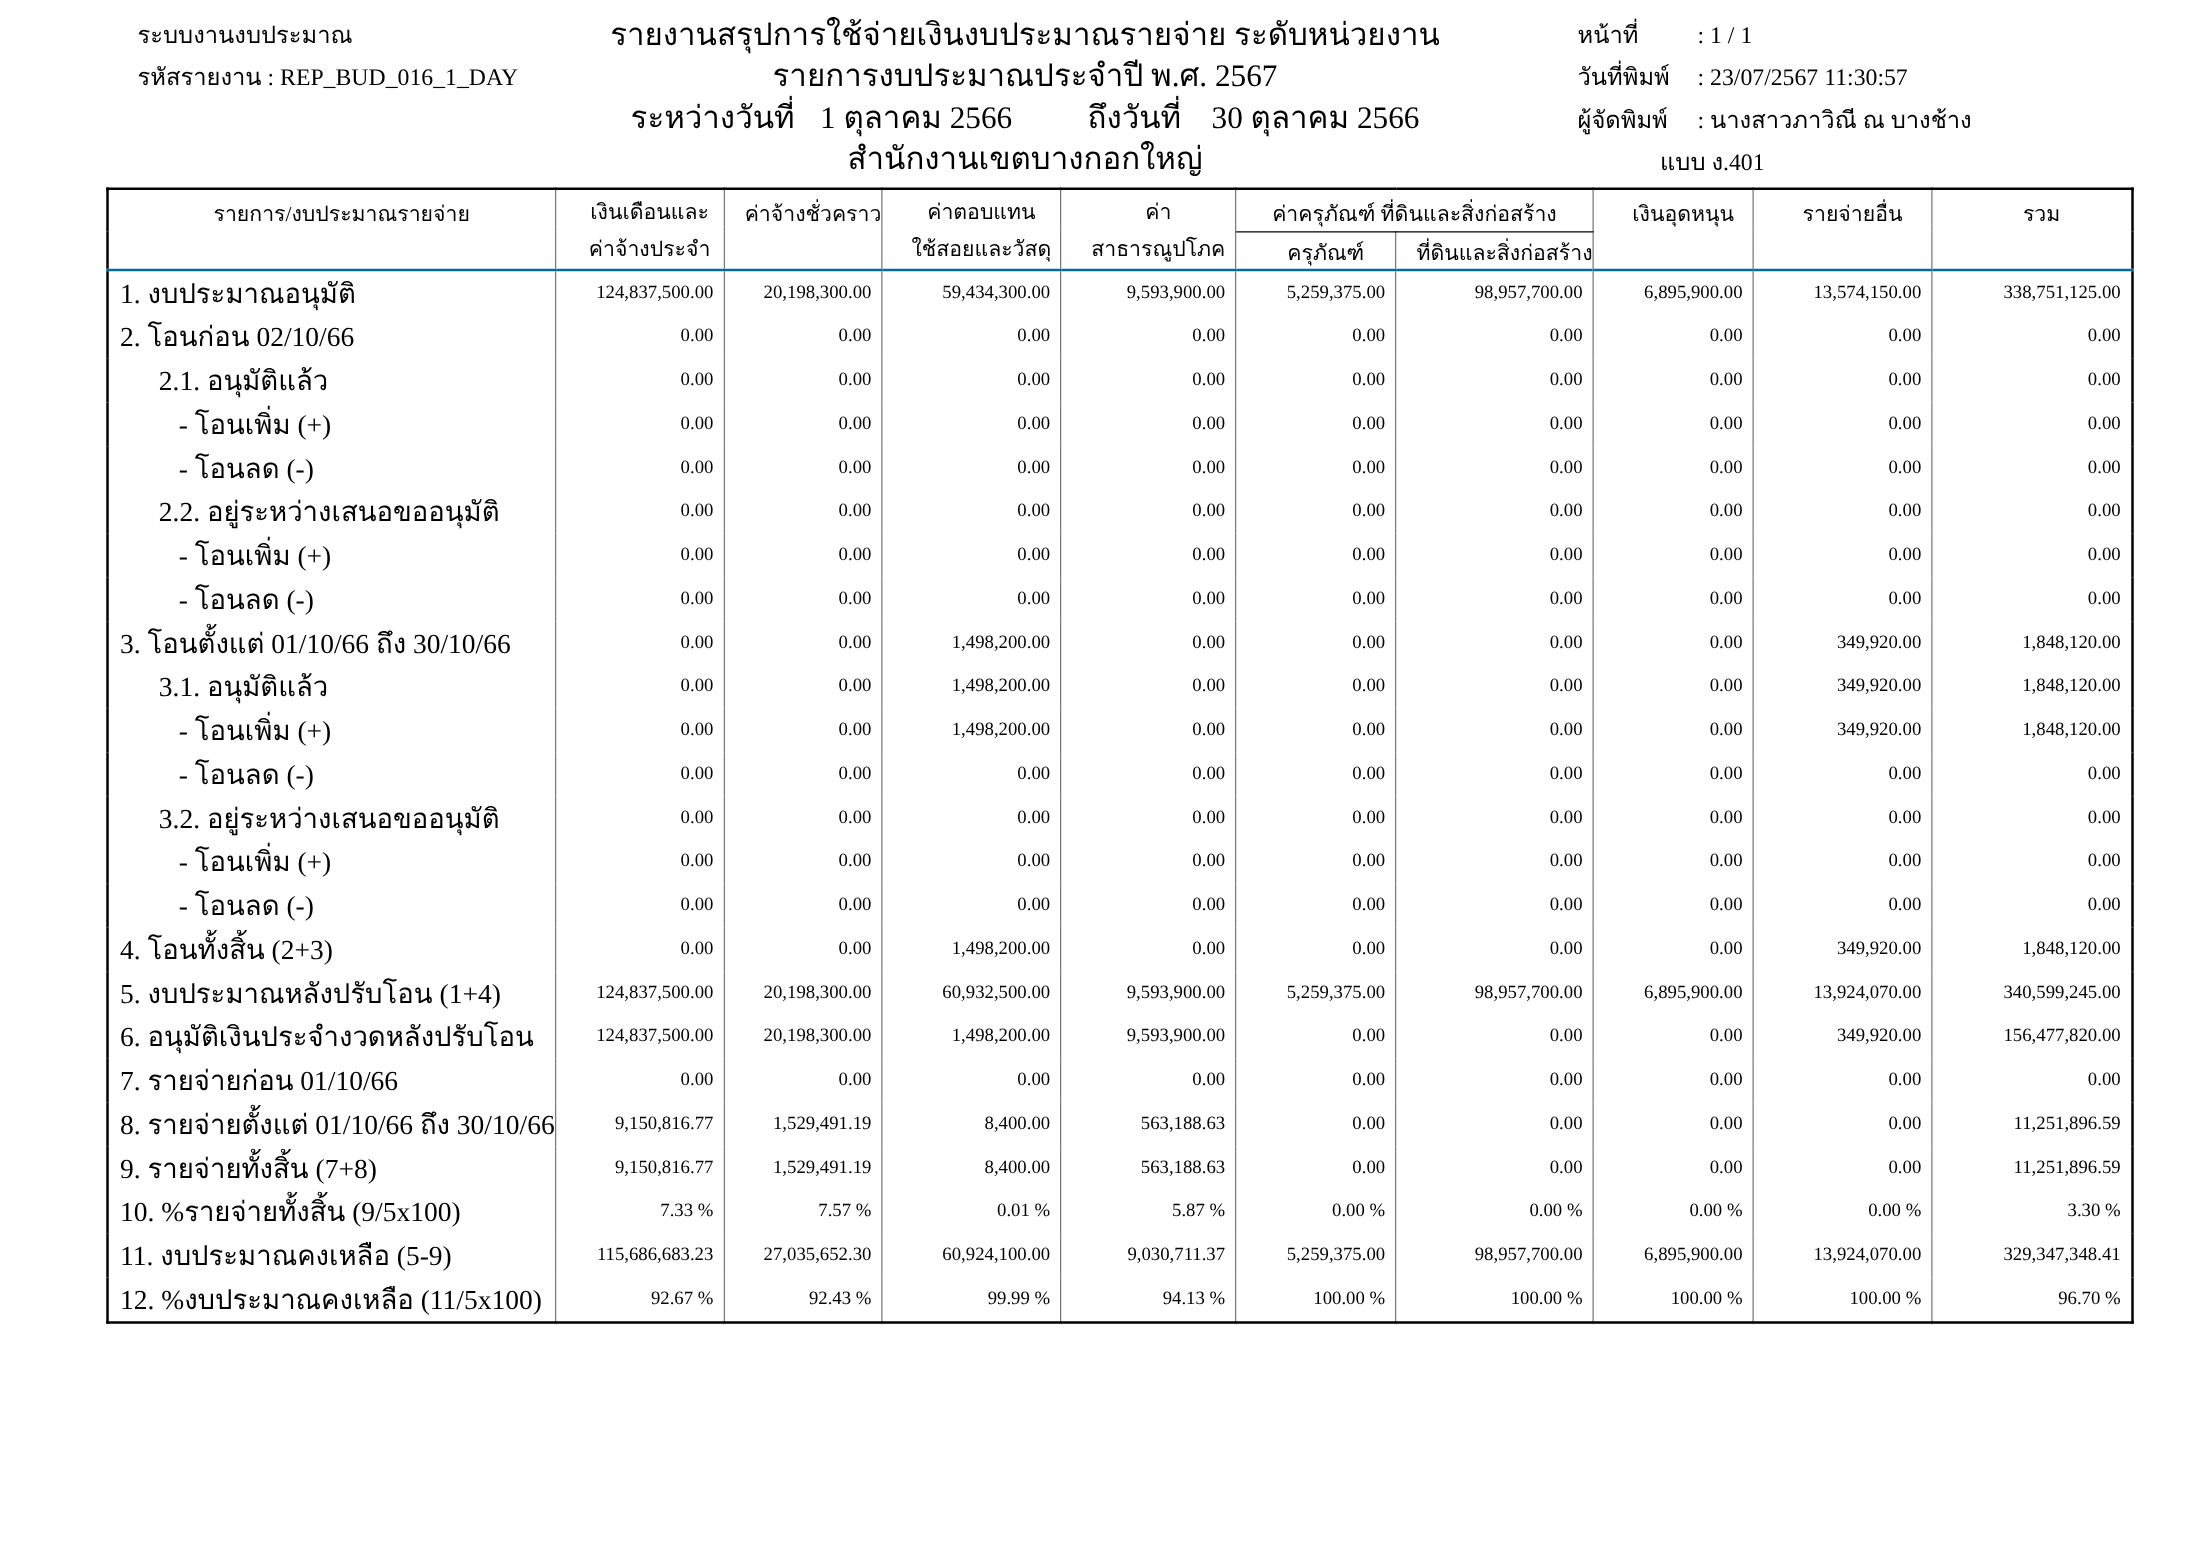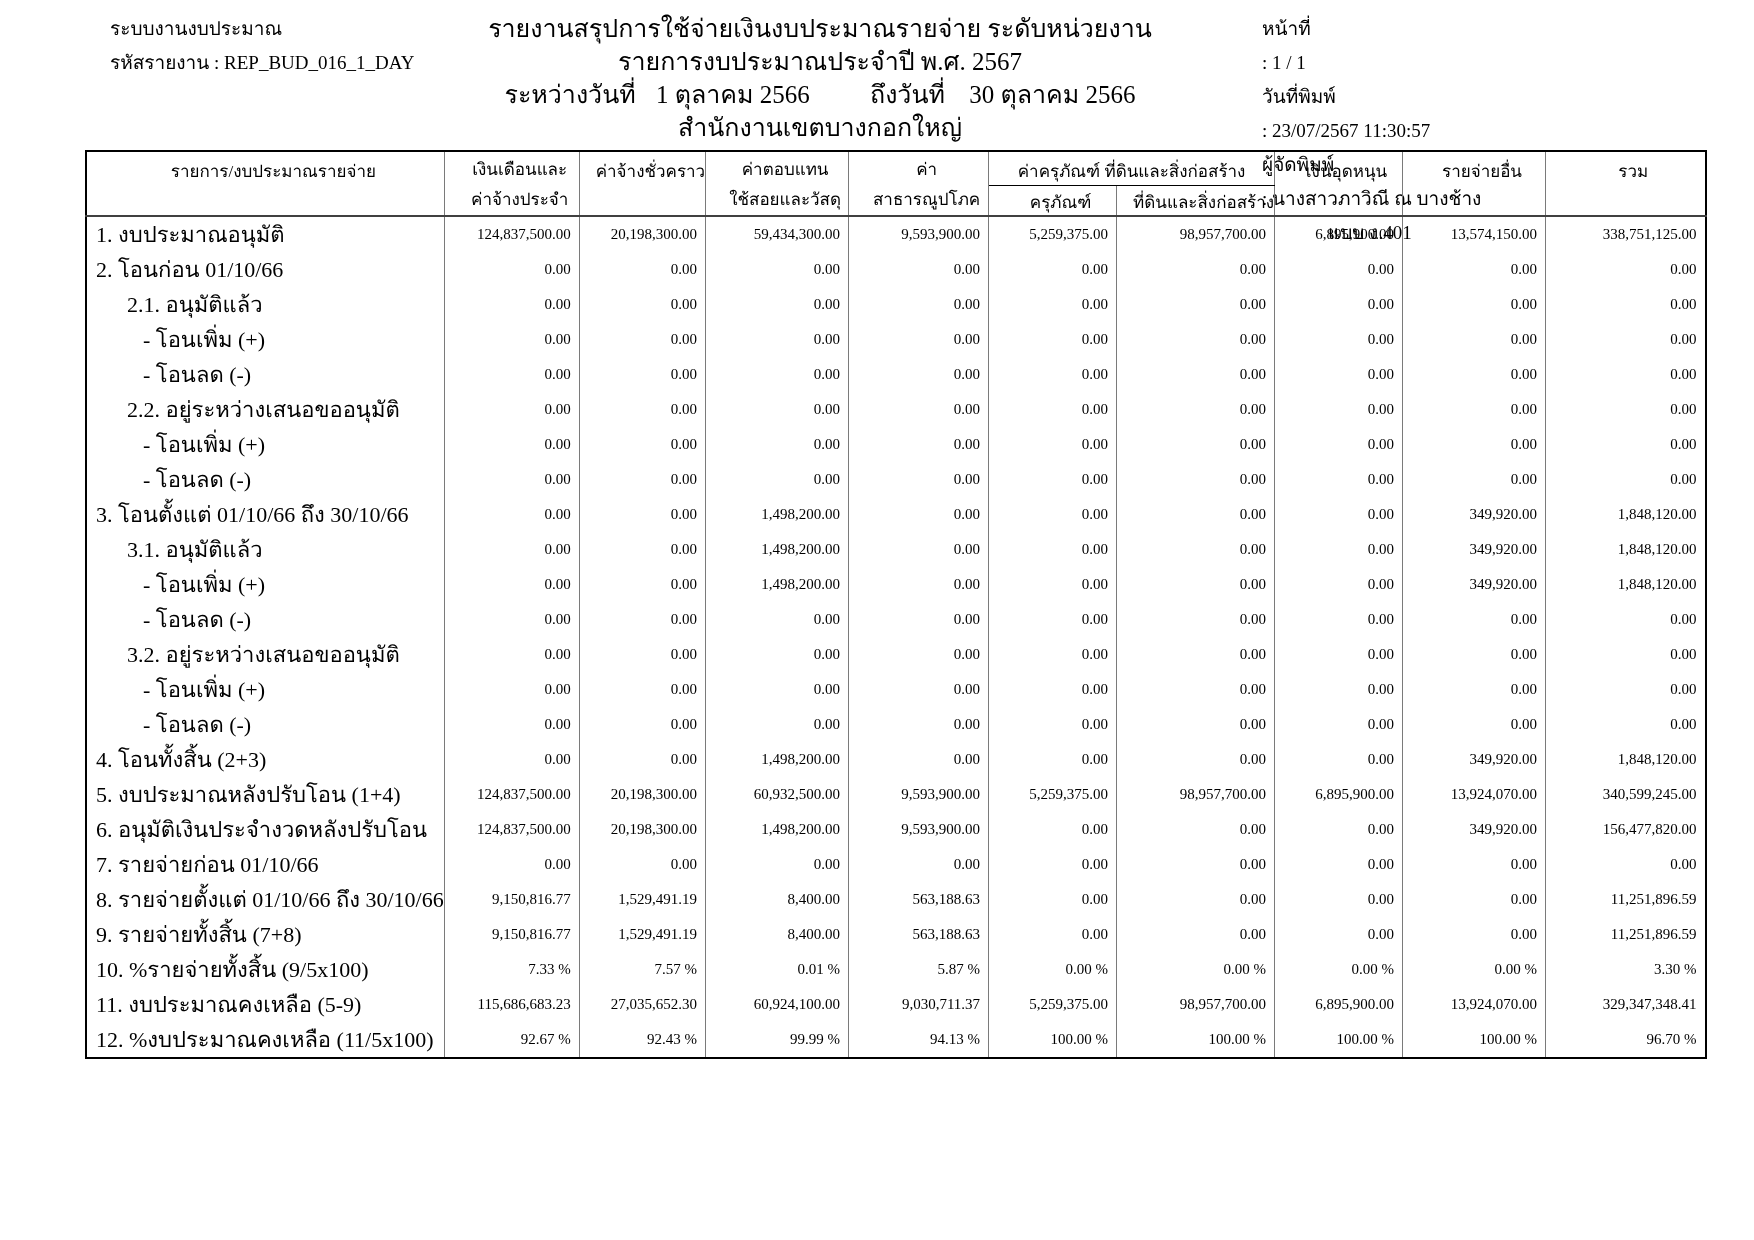--- a/index.html
+++ b/index.html
@@ -7,40 +7,40 @@
   body {
     width:1754px; height:1240px; position:relative;
     color:#000; font-family:"Liberation Serif","DejaVu Serif",serif;
   }
   .hdr-left { position:absolute; left:110px; top:12px; font-size:19px; line-height:34px; white-space:nowrap; }
   .hdr-center { position:absolute; left:0; top:12px; width:1640px; text-align:center; font-size:25px; line-height:33px; }
   .hdr-center .range span { display:inline-block; }
   .hdr-center .range .gap-s { margin:0 14px; }
   .hdr-center .range .gap-l { margin-left:40px; margin-right:18px; }
   .hdr-right { position:absolute; left:1262px; top:12px; font-size:19px; line-height:34px; white-space:nowrap; }
-  .hdr-right .line { display:flex;flex-direction:column; }
+  .hdr-right .line { display:flex; }
   .hdr-right .lbl { width:96px; }
   .hdr-right .form-code { padding-left:66px; }
 
   table.report {
     position:absolute; left:85px; top:150px;
     border-collapse:collapse; table-layout:fixed;
     border:2px solid #000; font-size:15px;
   }
   .report th, .report td { border-left:1px solid #7a7a7a; border-right:1px solid #7a7a7a; }
   .report th {
     font-weight:normal; font-size:17px; text-align:center;
     vertical-align:top; padding-top:5px; white-space:nowrap; overflow:hidden;
   }
   .report thead tr.group-row th { height:34px; }
   .report thead tr.sub-row th { height:31px; padding-top:2px; }
   .report th.two-line { line-height:30px; padding-top:3px; }
   .report th.col-group { border-bottom:1px solid #000; height:34px; }
   .report thead { border-bottom:2px solid #000; }
-  .report thead tr.sub-row th, .report th[rowspan] { border-bottom:2px solid #404040;padding-left:16px; }
+  .report thead tr.sub-row th, .report th[rowspan] { border-bottom:2px solid #0369a1;padding-left:16px; }
   .report td { height:32.9px; vertical-align:middle; overflow:hidden; white-space:nowrap; }
   .report td.num { text-align:right; padding-right:8px; font-size:15px; }
   .report td.label { font-size:22px; padding-left:9px; }
   .report td.label.ind1 { padding-left:40px; }
   .report td.label.ind2 { padding-left:56px; }
 </style>
 </head>
 <body>
 
 <div class="hdr-left">
@@ -125,21 +125,21 @@
         <td class="num">20,198,300.00</td>
         <td class="num">59,434,300.00</td>
         <td class="num">9,593,900.00</td>
         <td class="num">5,259,375.00</td>
         <td class="num">98,957,700.00</td>
         <td class="num">6,895,900.00</td>
         <td class="num">13,574,150.00</td>
         <td class="num">338,751,125.00</td>
       </tr>
       <tr>
-        <td class="label ind0">2. โอนก่อน 01/10/66</td>
+        <td class="label ind0">2. โอนก่อน 02/10/66</td>
         <td class="num">0.00</td>
         <td class="num">0.00</td>
         <td class="num">0.00</td>
         <td class="num">0.00</td>
         <td class="num">0.00</td>
         <td class="num">0.00</td>
         <td class="num">0.00</td>
         <td class="num">0.00</td>
         <td class="num">0.00</td>
       </tr>

